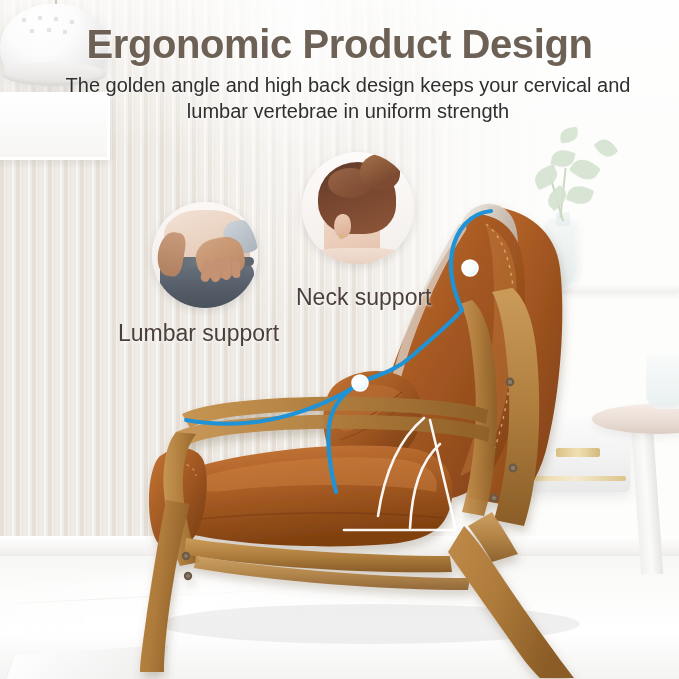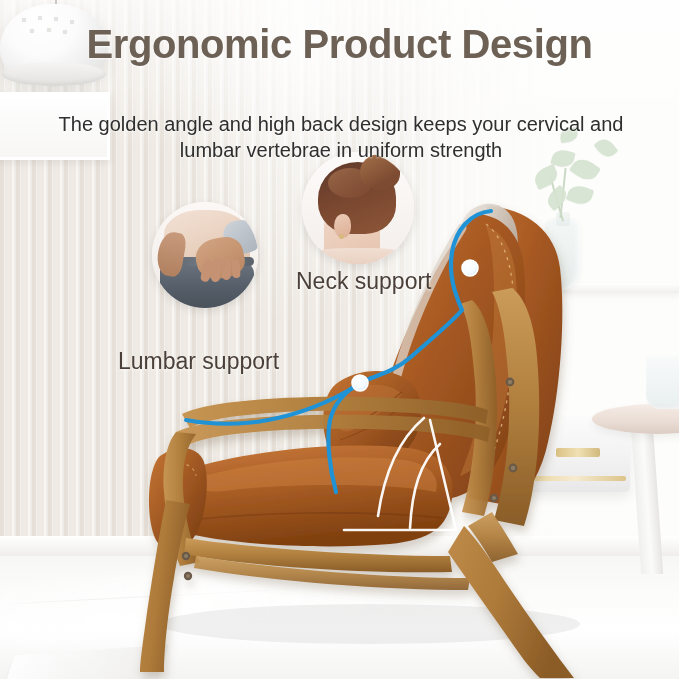--- a/index.html
+++ b/index.html
@@ -173,36 +173,35 @@
   .title{
     position:absolute;left:0;top:22px;width:679px;
     text-align:center;
     font-size:40px;font-weight:bold;
     letter-spacing:-0.4px;
     color:#6d6155;
     text-shadow:0 1px 2px rgba(255,255,255,.75);
     white-space:nowrap;
   }
   .subtitle{
-    position:absolute;left:41px;top:72px;width:600px;
+    position:absolute;left:48px;top:72px;width:600px;
     text-align:center;
     font-size:20px;line-height:26px;font-weight:normal;
     color:#2f2f2f;
     text-shadow:0 1px 2px rgba(255,255,255,.7);
-    margin-top:39px;
   }
   .callout-label{
     position:absolute;
     font-size:23px;font-weight:normal;
     color:#4a3f39;
     text-shadow:0 1px 3px rgba(255,255,255,.85);
     white-space:nowrap;
   }
-  #label-lumbar{left:118px;top:320px;margin-top:28px;}
-  #label-neck{left:296px;top:268px;}
+  #label-lumbar{left:118px;top:320px;}
+  #label-neck{left:296px;top:284px;}
   .angle-label{
     position:absolute;left:489px;top:520px;
     font-size:44px;font-weight:normal;
     color:#4a3a2c;
     text-shadow:0 1px 3px rgba(255,255,255,.8);
     letter-spacing:0.5px;
   }
 
   
   .inset{

